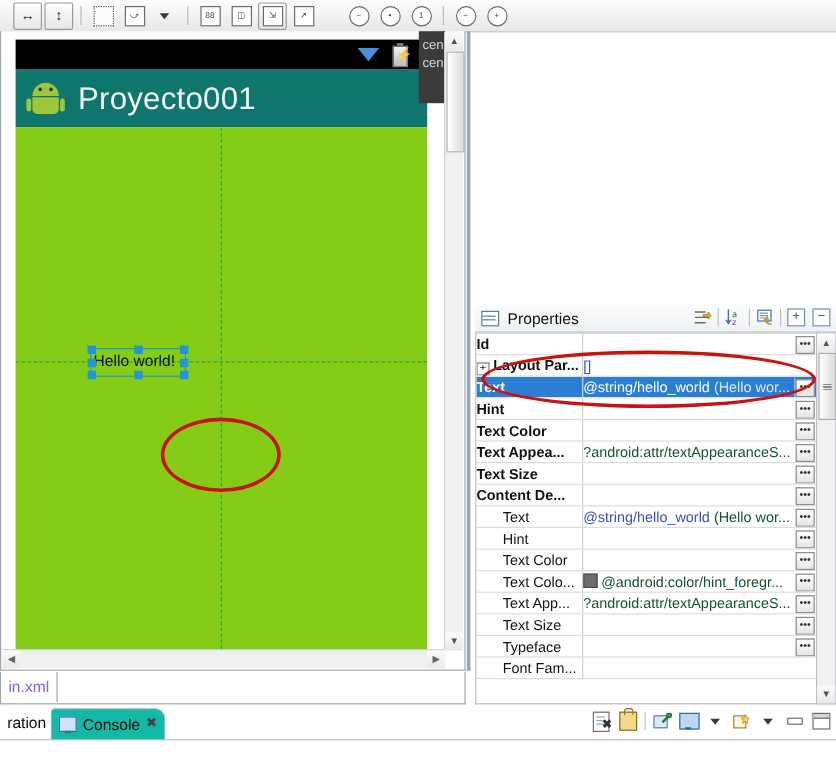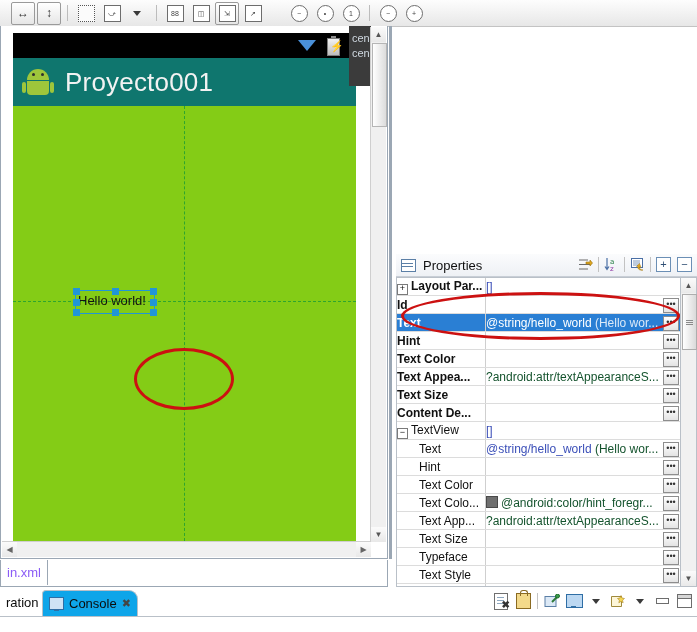--- a/index.html
+++ b/index.html
@@ -249,21 +249,21 @@
   .bottom-bar{
     position:absolute;left:0;top:588px;width:697px;height:44px;background:#ffffff;
   }
   .bt-strip{position:absolute;left:0;top:0;height:28px;width:697px;border-bottom:1px solid #b9c0c8;}
   .bt-tab{
     position:absolute;top:2px;height:25px;line-height:25px;font-size:13px;color:#0c0c0c;
     padding:0 6px;white-space:nowrap;
   }
   .bt-tab.inactive{left:0;color:#0c0c0c;}
   .bt-tab.active{
-    left:42px;background:#0ea5e9;border-left:1px solid #b9c0c8;border-right:1px solid #b9c0c8;
+    left:42px;background:#14b8a6;border-left:1px solid #b9c0c8;border-right:1px solid #b9c0c8;
     border-top:1px solid #b9c0c8;border-radius:4px 9px 0 0;display:flex;align-items:center;gap:5px;
   }
   .mon-ico{width:13px;height:11px;border:1px solid #2f6ea5;background:#cfe3f5;position:relative;}
   .mon-ico:after{content:"";position:absolute;left:4px;top:11px;width:5px;height:2px;background:#2f6ea5;}
   .xclose{font-size:11px;color:#444;}
   .console-tools{position:absolute;right:2px;top:2px;display:flex;align-items:center;}
   .ct-btn{width:22px;height:22px;display:flex;align-items:center;justify-content:center;position:relative;}
   .ct-sep{width:1px;height:16px;background:#c3c3c3;margin:0 3px;}
   .ct-arrow{width:0;height:0;border-left:4px solid transparent;border-right:4px solid transparent;border-top:5px solid #3a3a3a;}
   .doc-ico{width:12px;height:15px;border:1px solid #6f6f6f;background:#fff;position:relative;}
@@ -430,29 +430,29 @@
           <span class="mini-box">−</span>
         </div>
       </div>
     </div>
 
     <div class="grid-wrap">
       <div class="grid-scroll">
         <table class="ptable">
           <tbody id="prop-rows">
               <tr>
+                <td class="k"><span>Id</span></td>
+                <td class="v"></td>
+                <td class="b"><span class="dots">•••</span></td>
+              </tr>
+              <tr>
                 <td class="k"><span class="expander">+</span><span>Layout Par...</span></td>
                 <td class="v"><span>[]</span></td>
                 <td class="b"></td>
               </tr>
-              <tr>
-                <td class="k"><span>Id</span></td>
-                <td class="v"></td>
-                <td class="b"><span class="dots">•••</span></td>
-              </tr>
               <tr class="sel">
                 <td class="k"><span>Text</span></td>
                 <td class="v"><span>@string/hello_world</span><span class="gray"> (Hello wor...</span></td>
                 <td class="b"><span class="dots">•••</span></td>
               </tr>
               <tr>
                 <td class="k"><span>Hint</span></td>
                 <td class="v"></td>
                 <td class="b"><span class="dots">•••</span></td>
               </tr>
@@ -470,25 +470,20 @@
                 <td class="k"><span>Text Size</span></td>
                 <td class="v"></td>
                 <td class="b"><span class="dots">•••</span></td>
               </tr>
               <tr>
                 <td class="k"><span>Content De...</span></td>
                 <td class="v"></td>
                 <td class="b"><span class="dots">•••</span></td>
               </tr>
               <tr>
-                <td class="k plain"><span class="expander">−</span><span>TextView</span></td>
-                <td class="v"><span>[]</span></td>
-                <td class="b"></td>
-              </tr>
-              <tr>
                 <td class="k plain"><span class="indent"></span><span>Text</span></td>
                 <td class="v"><span>@string/hello_world</span><span class="gray"> (Hello wor...</span></td>
                 <td class="b"><span class="dots">•••</span></td>
               </tr>
               <tr>
                 <td class="k plain"><span class="indent"></span><span>Hint</span></td>
                 <td class="v"></td>
                 <td class="b"><span class="dots">•••</span></td>
               </tr>
               <tr>
@@ -506,25 +501,20 @@
                 <td class="v"><span class="gray">?android:attr/textAppearanceS...</span></td>
                 <td class="b"><span class="dots">•••</span></td>
               </tr>
               <tr>
                 <td class="k plain"><span class="indent"></span><span>Text Size</span></td>
                 <td class="v"></td>
                 <td class="b"><span class="dots">•••</span></td>
               </tr>
               <tr>
                 <td class="k plain"><span class="indent"></span><span>Typeface</span></td>
-                <td class="v"></td>
-                <td class="b"><span class="dots">•••</span></td>
-              </tr>
-              <tr>
-                <td class="k plain"><span class="indent"></span><span>Text Style</span></td>
                 <td class="v"></td>
                 <td class="b"><span class="dots">•••</span></td>
               </tr>
               <tr>
                 <td class="k plain"><span class="indent"></span><span>Font Fam...</span></td>
                 <td class="v"></td>
                 <td class="b"></td>
               </tr>
             </tbody>
         </table>

